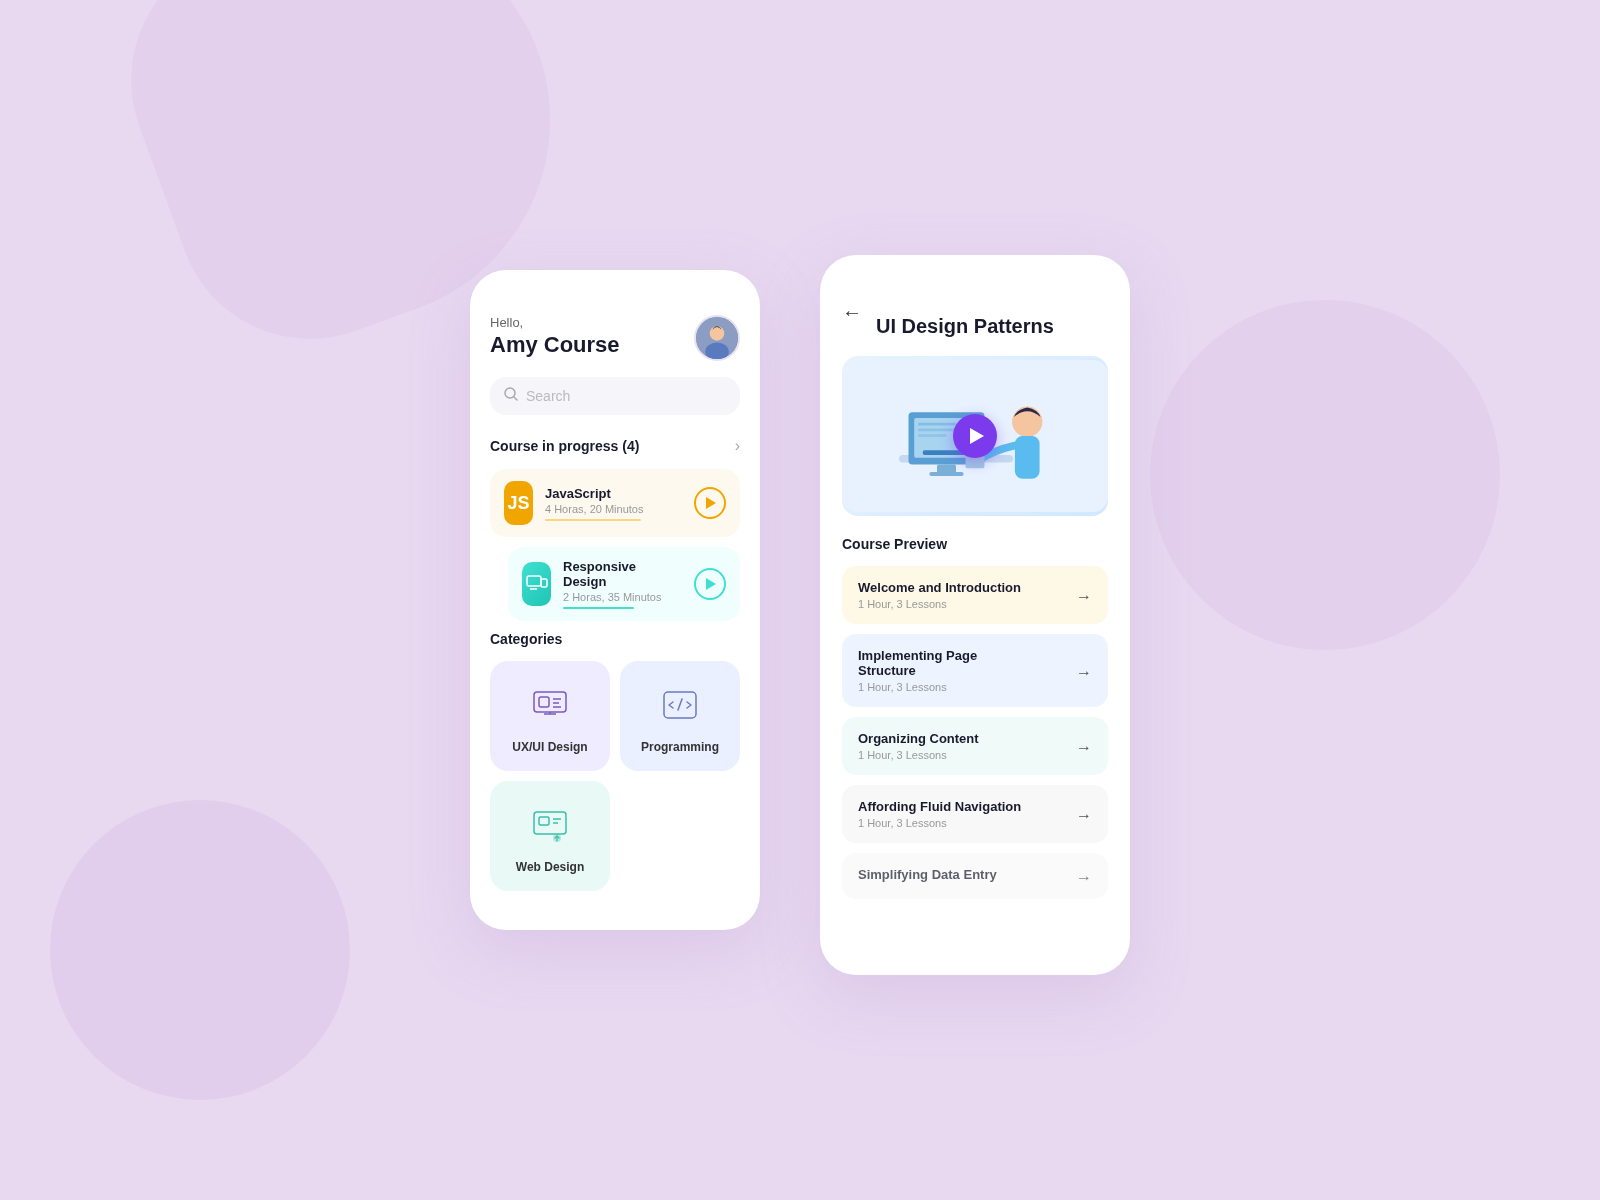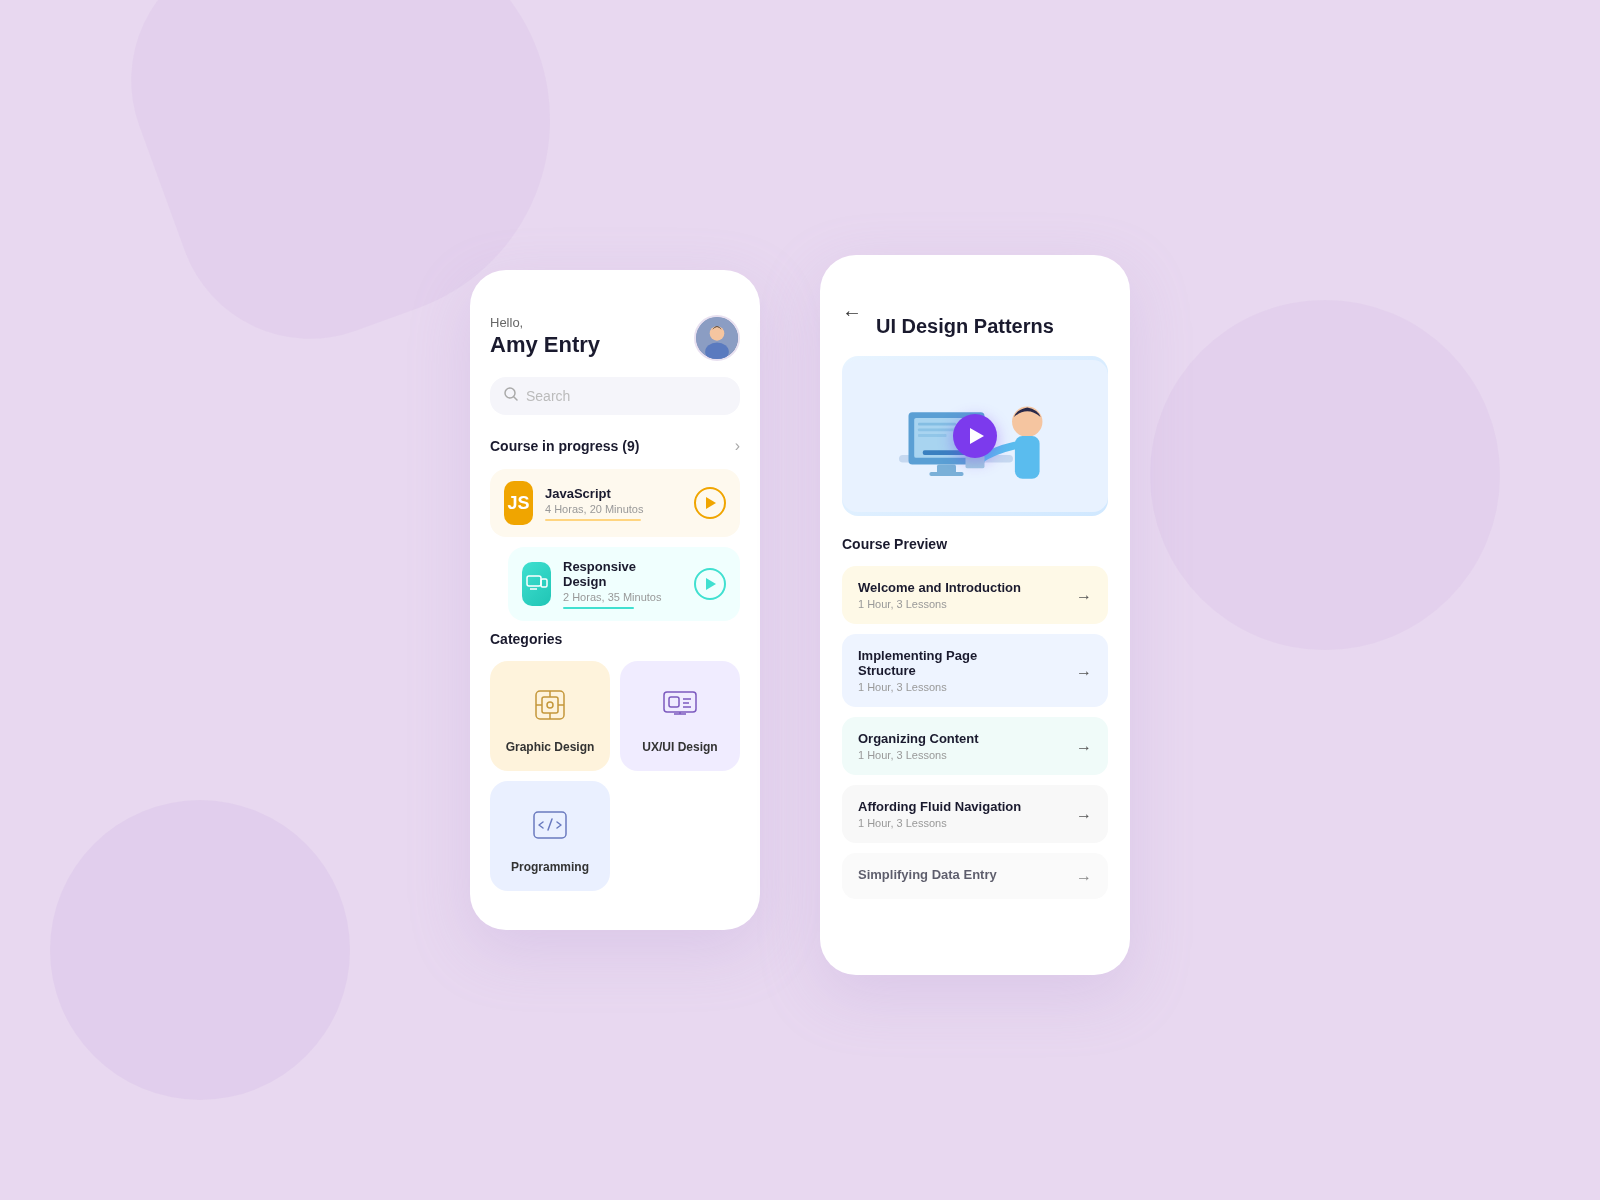--- a/index.html
+++ b/index.html
@@ -400,21 +400,21 @@
 <div class="bg-shape bg-shape-2"></div>
 <div class="bg-shape bg-shape-3"></div>
 
 <div class="phones-container">
 
   <div class="phone-left">
 
     <div class="greeting-row">
       <div>
         <div class="greeting-text">Hello,</div>
-        <div class="user-name">Amy Entry</div>
+        <div class="user-name">Amy Course</div>
       </div>
       <div class="avatar">
         <svg width="46" height="46" viewBox="0 0 46 46">
           <circle cx="23" cy="23" r="23" fill="#8b9dc3"></circle>
           <circle cx="23" cy="18" r="8" fill="#f5c5a0"></circle>
           <ellipse cx="23" cy="38" rx="13" ry="10" fill="#5a7abf"></ellipse>
           <path d="M18 14 Q23 8 28 14 Q26 10 23 10 Q20 10 18 14Z" fill="#3a2a1a"></path>
         </svg>
       </div>
     </div>
@@ -423,21 +423,21 @@
       <span>
         <svg width="14" height="14" viewBox="0 0 14 14" fill="none">
           <circle cx="6" cy="6" r="5" stroke="#aaa" stroke-width="1.5"></circle>
           <line x1="10" y1="10" x2="13" y2="13" stroke="#aaa" stroke-width="1.5" stroke-linecap="round"></line>
         </svg>
       </span>
       <span class="search-input-text">Search</span>
     </div>
 
     <div class="section-header">
-      <span class="section-title">Course in progress (9)</span>
+      <span class="section-title">Course in progress (4)</span>
       <span class="section-arrow">›</span>
     </div>
 
     <div class="course-card">
       <div class="course-icon-box">JS</div>
       <div class="course-info">
         <div class="course-name">JavaScript</div>
         <div class="course-meta">4 Horas, 20 Minutos</div>
         <div class="course-progress-bar"></div>
       </div>
@@ -463,34 +463,20 @@
         <div class="play-triangle teal-t"></div>
       </div>
     </div>
 
     <div class="categories-section">
       <div class="section-header">
         <span class="section-title">Categories</span>
       </div>
       <div class="categories-grid">
 
-        <div class="category-card yellow-bg">
-          <div>
-            <svg width="42" height="42" viewBox="0 0 42 42" fill="none">
-              <rect x="7" y="7" width="28" height="28" rx="4" stroke="#c4973a" stroke-width="1.5"></rect>
-              <rect x="13" y="13" width="16" height="16" rx="2" stroke="#c4973a" stroke-width="1.5"></rect>
-              <line x1="21" y1="7" x2="21" y2="13" stroke="#c4973a" stroke-width="1.5"></line>
-              <line x1="21" y1="29" x2="21" y2="35" stroke="#c4973a" stroke-width="1.5"></line>
-              <line x1="7" y1="21" x2="13" y2="21" stroke="#c4973a" stroke-width="1.5"></line>
-              <line x1="29" y1="21" x2="35" y2="21" stroke="#c4973a" stroke-width="1.5"></line>
-              <circle cx="21" cy="21" r="3" stroke="#c4973a" stroke-width="1.5"></circle>
-            </svg>
-          </div>
-          <span class="category-label">Graphic Design</span>
-        </div>
 
         <div class="category-card purple-bg">
           <div>
             <svg width="42" height="42" viewBox="0 0 42 42" fill="none">
               <rect x="5" y="8" width="32" height="20" rx="3" stroke="#7c5abf" stroke-width="1.5"></rect>
               <rect x="10" y="13" width="10" height="10" rx="2" stroke="#7c5abf" stroke-width="1.5"></rect>
               <line x1="24" y1="15" x2="32" y2="15" stroke="#7c5abf" stroke-width="1.5"></line>
               <line x1="24" y1="19" x2="30" y2="19" stroke="#7c5abf" stroke-width="1.5"></line>
               <line x1="24" y1="23" x2="32" y2="23" stroke="#7c5abf" stroke-width="1.5"></line>
               <line x1="15" y1="30" x2="27" y2="30" stroke="#7c5abf" stroke-width="1.5"></line>
@@ -505,20 +491,34 @@
             <svg width="42" height="42" viewBox="0 0 42 42" fill="none">
               <rect x="5" y="8" width="32" height="26" rx="4" stroke="#6a7abf" stroke-width="1.5"></rect>
               <polyline points="14,18 10,21 14,24" stroke="#6a7abf" stroke-width="1.5" stroke-linecap="round" stroke-linejoin="round" fill="none"></polyline>
               <polyline points="28,18 32,21 28,24" stroke="#6a7abf" stroke-width="1.5" stroke-linecap="round" stroke-linejoin="round" fill="none"></polyline>
               <line x1="19" y1="26" x2="23" y2="15" stroke="#6a7abf" stroke-width="1.5" stroke-linecap="round"></line>
             </svg>
           </div>
           <span class="category-label">Programming</span>
         </div>
 
+        <div class="category-card mint-bg">
+          <div>
+            <svg width="42" height="42" viewBox="0 0 42 42" fill="none">
+              <rect x="5" y="8" width="32" height="22" rx="3" stroke="#3abfaa" stroke-width="1.5"></rect>
+              <rect x="10" y="13" width="10" height="8" rx="1.5" stroke="#3abfaa" stroke-width="1.5"></rect>
+              <line x1="24" y1="15" x2="32" y2="15" stroke="#3abfaa" stroke-width="1.5"></line>
+              <line x1="24" y1="19" x2="29" y2="19" stroke="#3abfaa" stroke-width="1.5"></line>
+              <circle cx="28" cy="34" r="4" fill="#3abfaa" opacity="0.3"></circle>
+              <path d="M26 34 L28 32 L30 34" stroke="#3abfaa" stroke-width="1.2" fill="none" stroke-linecap="round"></path>
+              <line x1="28" y1="32" x2="28" y2="37" stroke="#3abfaa" stroke-width="1.2" stroke-linecap="round"></line>
+            </svg>
+          </div>
+          <span class="category-label">Web Design</span>
+        </div>
 
       </div>
     </div>
 
   </div>
 
   <div class="phone-right">
 
     <div class="course-detail-header">
       <span class="back-arrow">←</span>

